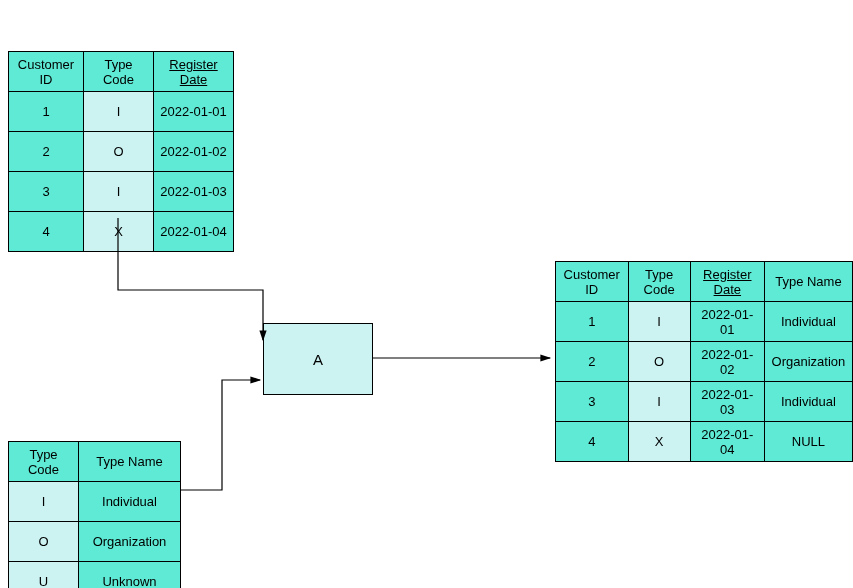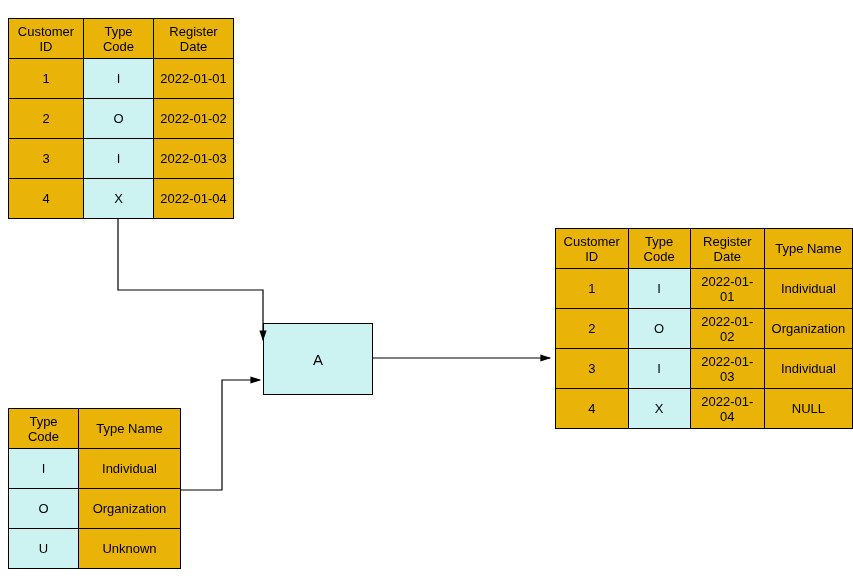--- a/index.html
+++ b/index.html
@@ -10,36 +10,37 @@
     height: 588px;
     font-family: Arial, Helvetica, sans-serif;
     font-size: 13px;
     background: #fff;
     position: relative;
     color: #000;
   }
   table {
     border-collapse: collapse;
     position: absolute;
-    background: #eab308;
+    background: #5eead4;
+    margin-top: 33px;
   }
   th, td {
     border: 1px solid #000;
     text-align: center;
     vertical-align: middle;
     padding: 0 4px;
     font-weight: normal;
     height: 40px;
   }
   th {
     height: 40px;
   }
   .w-customer { width: 75px; }
   .w-type { width: 70px; }
-  .w-date { width: 80px; }
+  .w-date { width: 80px; text-decoration: underline; }
   .w-typename { width: 90px; }
   .hl { background: #CCF2F2; }
   #table-top { top: 18px; left: 8px; }
   #table-bottom { top: 408px; left: 8px; }
   #table-right { top: 228px; left: 555px; }
   #box-a {
     position: absolute;
     top: 323px;
     left: 263px;
     width: 110px;

